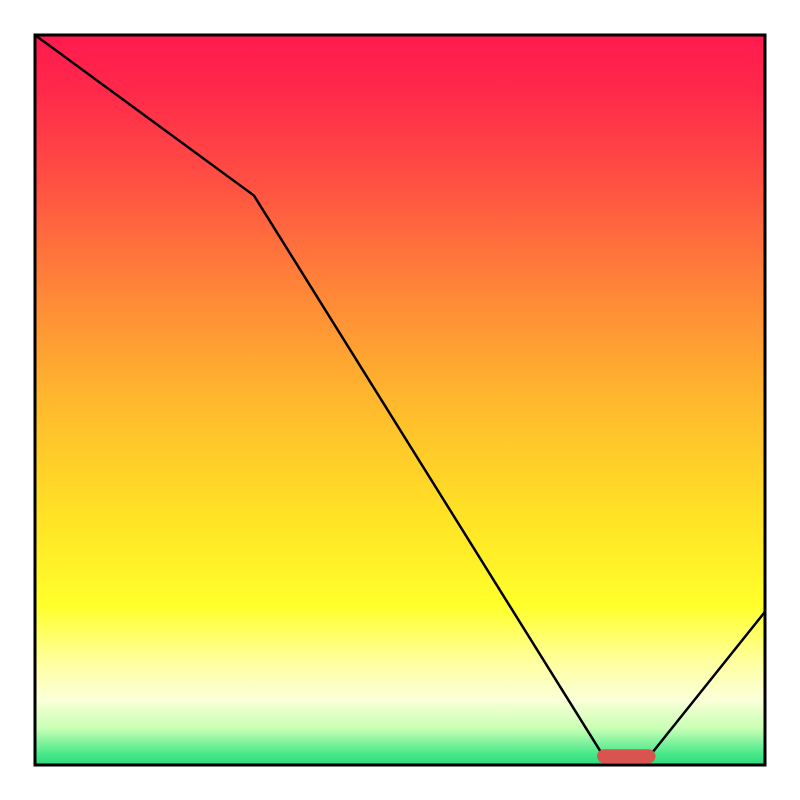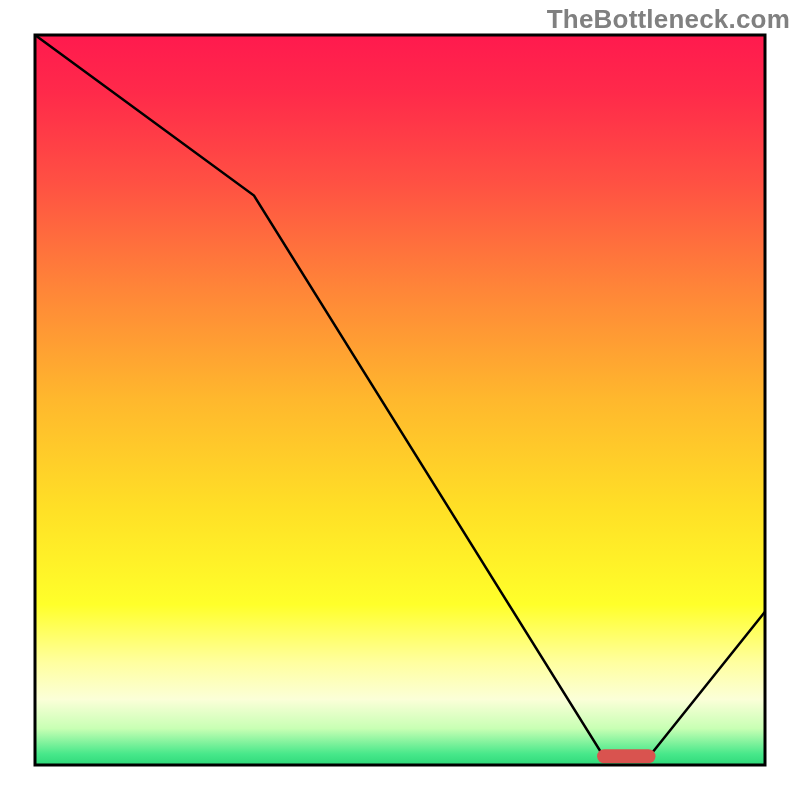--- a/index.html
+++ b/index.html
@@ -35,21 +35,20 @@
     display: block;
   }
   .marker {
     fill: #d9534f;
   }
 </style>
 </head>
 <body>
 
 <div class="stage">
-  <div class="watermark">TheBottleneck.com</div>
 
   <svg class="plot" viewBox="0 0 800 800">
     <defs>
       <linearGradient id="heat" x1="0" y1="0" x2="0" y2="1">
 
       <stop offset="0.00%" stop-color="#ff1a4e"></stop>
           <stop offset="8.00%" stop-color="#ff2a4a"></stop>
           <stop offset="20.00%" stop-color="#ff5043"></stop>
           <stop offset="35.00%" stop-color="#ff8638"></stop>
           <stop offset="50.00%" stop-color="#ffb82d"></stop>

